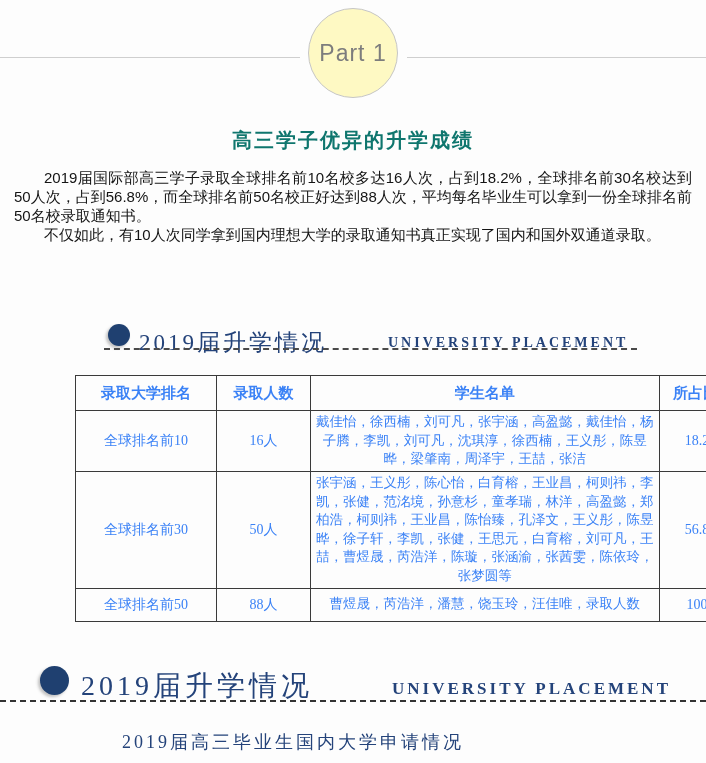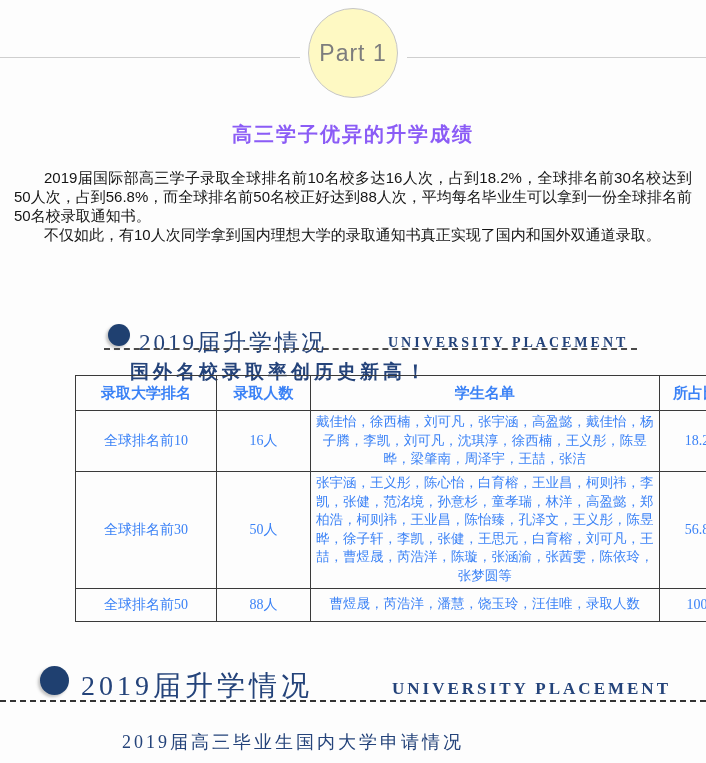--- a/index.html
+++ b/index.html
@@ -19,23 +19,23 @@
   .part-line.right{left:407px;width:299px;}
   .part-circle{
     position:absolute;left:308px;top:0;
     width:88px;height:88px;border-radius:50%;
     background:#fef9c3;border:1px solid #c6c6c6;
     display:flex;align-items:center;justify-content:center;
     font-size:23px;color:#7d7d7d;letter-spacing:1px;
   }
   
   .main-title{
-    position:absolute;top:121px;left:0;width:706px;
+    position:absolute;top:127px;left:0;width:706px;
     text-align:center;font-weight:bold;font-size:20px;
-    letter-spacing:2px;color:#8b5cf6;
+    letter-spacing:2px;color:#0f766e;
     font-family:"Liberation Sans", sans-serif;
   }
   
   .body-text{
     position:absolute;top:168px;left:14px;width:678px;
     font-size:15px;line-height:19px;text-align:justify;color:#141414;
   }
   .body-text p{margin:0;text-indent:2em;}
   
   .navy{color:#24437a;margin-top:9px;}
@@ -93,21 +93,20 @@
 
   <div class="body-text">
     <p>2019届国际部高三学子录取全球排名前10名校多达16人次，占到18.2%，全球排名前30名校达到50人次，占到56.8%，而全球排名前50名校正好达到88人次，平均每名毕业生可以拿到一份全球排名前50名校录取通知书。</p>
     <p>不仅如此，有10人次同学拿到国内理想大学的录取通知书真正实现了国内和国外双通道录取。</p>
   </div>
 
   <div class="sec-dot sec1-dot"></div>
   <div class="sec1-zh navy serif">2019届升学情况</div>
   <div class="sec1-en navy serif">UNIVERSITY PLACEMENT</div>
   <div class="sec1-dash"></div>
-  <div class="sec1-sub navy serif">国外名校录取率创历史新高！</div>
 
   <table class="placement-table">
     <colgroup>
       <col class="col-rank">
         <col class="col-count">
         <col class="col-names">
         <col class="col-ratio">
     </colgroup>
     <thead>
       <tr>

